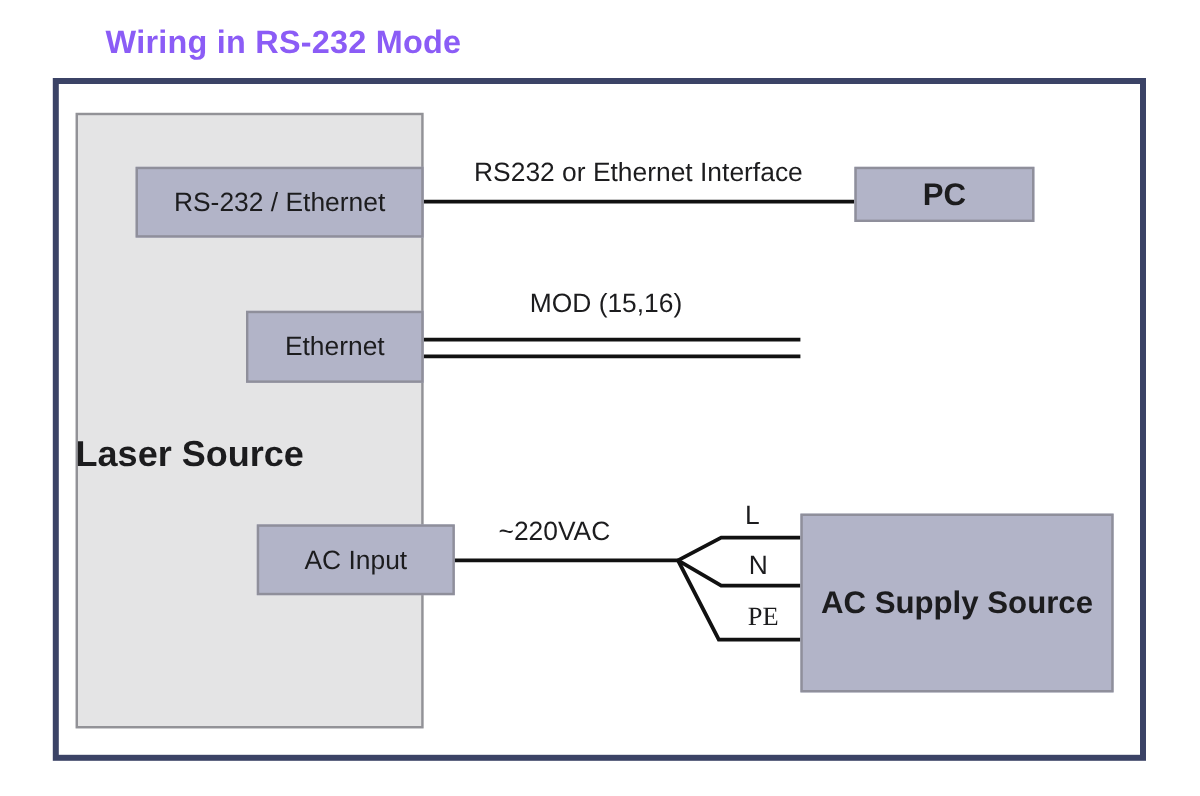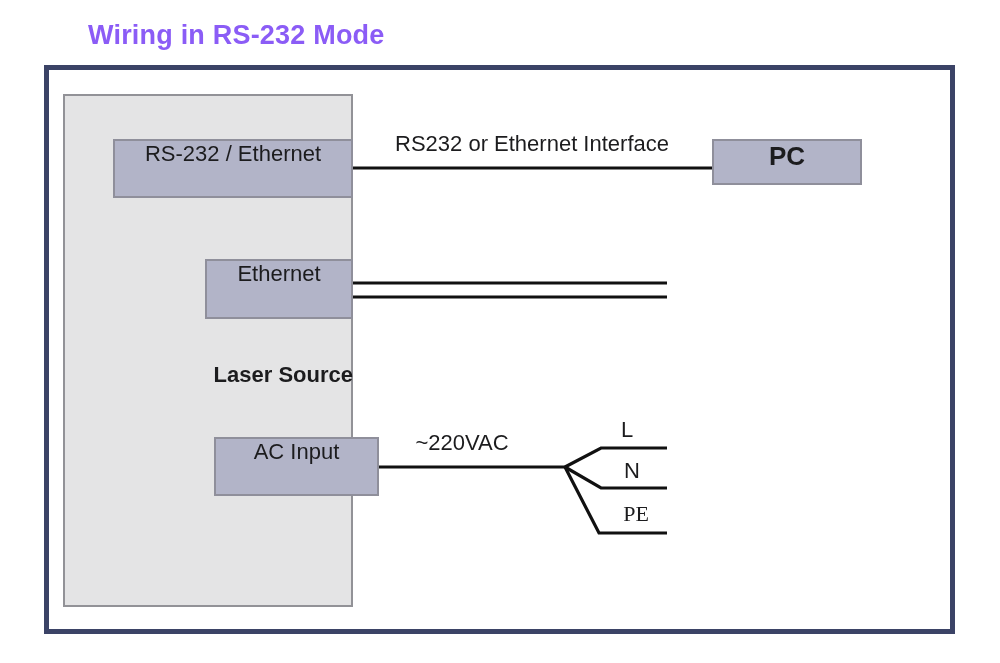--- a/index.html
+++ b/index.html
@@ -50,30 +50,30 @@
     width: 290px;
     height: 513px;
     background: var(--source-fill);
     border: 2px solid var(--source-border);
   }
   .laser-source-label {
     position: absolute;
     left: 63px;
     top: 362px;
     width: 290px;
-    text-align: right;
-    font-size: 22px;
+    text-align: left;
+    font-size: 30px;
     font-weight: 700;
   }
   .node {
     position: absolute;
     background: var(--box-fill);
     border: 2px solid var(--box-border);
     display: flex;
-    align-items: flex-start;
+    align-items: center;
     justify-content: center;
     text-align: center;
   }
   .port { font-size: 22px; font-weight: 400; }
   .device { font-size: 26px; font-weight: 700; }
 
   .port-rs232      { left: 113px; top: 139px; width: 240px; height: 59px; }
   .port-interface  { left: 205px; top: 259px; width: 148px; height: 60px; }
   .port-ac-input   { left: 214px; top: 437px; width: 165px; height: 59px; }
 
@@ -135,20 +135,24 @@
   <div class="node port port-interface">
     <span>Ethernet</span>
   </div>
   <div class="node port port-ac-input">
     <span>AC Input</span>
   </div>
 
   <div class="node device device-pc">
     <span>PC</span>
   </div>
+  <div class="node device device-ac-supply">
+    <span>AC Supply Source</span>
+  </div>
 
   <div class="wire-label lbl-rs232">RS232 or Ethernet Interface</div>
+  <div class="wire-label lbl-mod">MOD (15,16)</div>
   <div class="wire-label lbl-ac">~220VAC</div>
   <div class="wire-label lbl-l">L</div>
   <div class="wire-label lbl-n">N</div>
   <div class="wire-label lbl-pe">PE</div>
 
 </div>
 
 </body></html>

